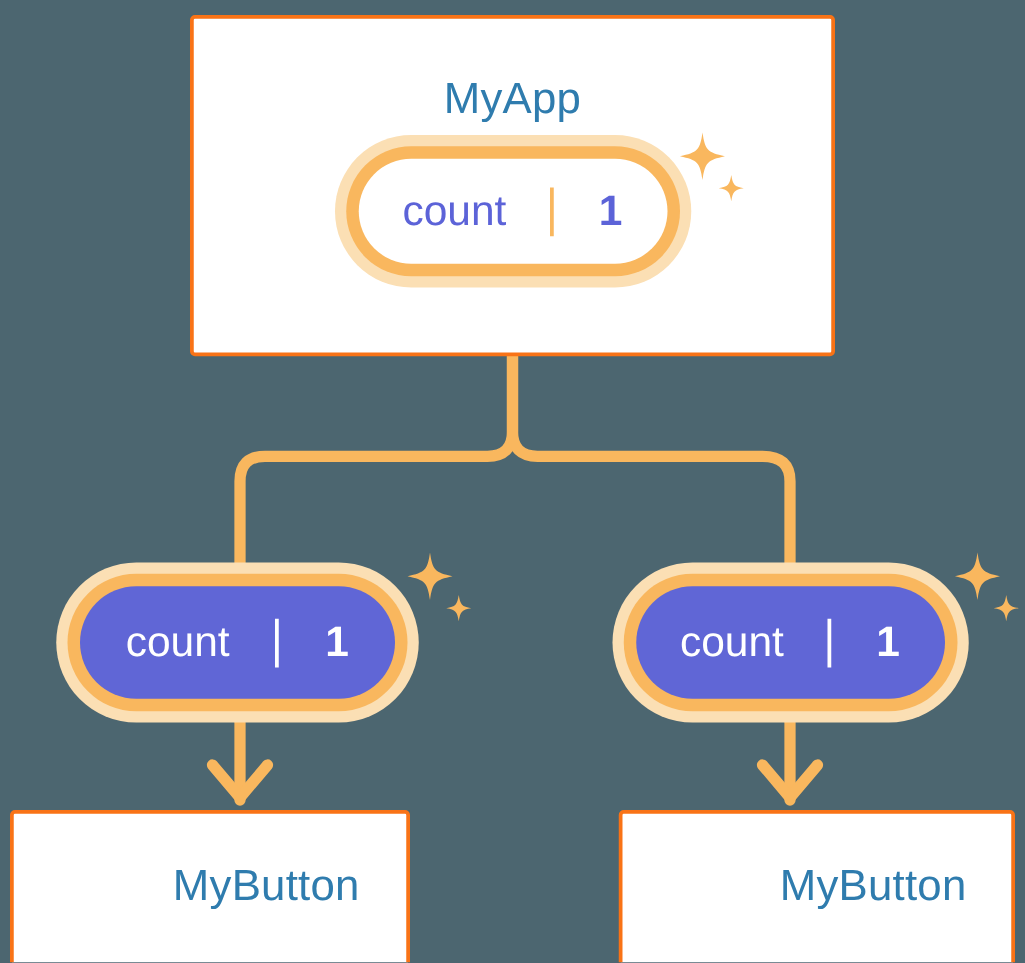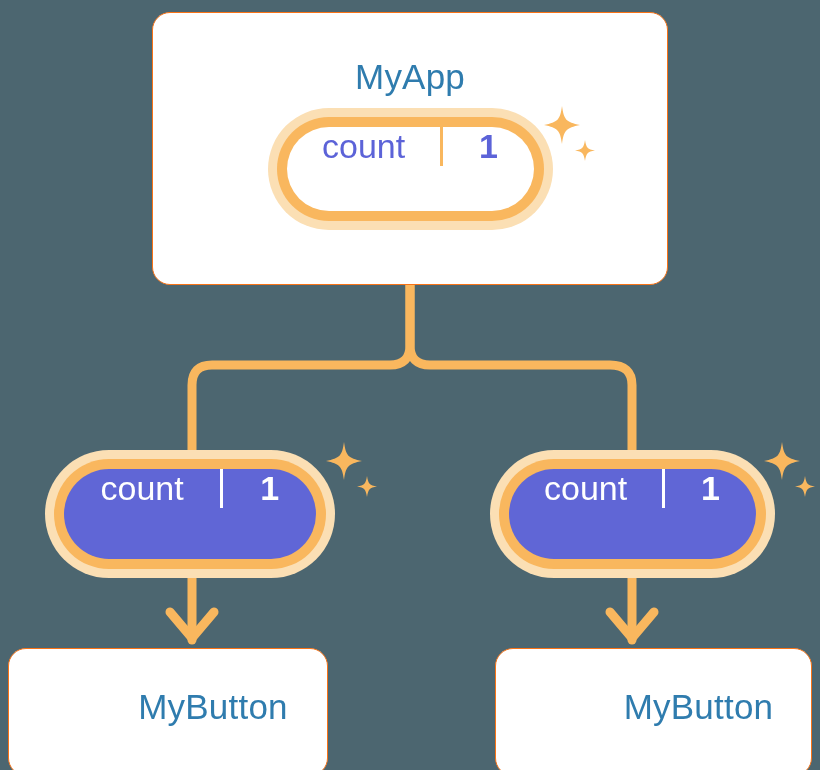--- a/index.html
+++ b/index.html
@@ -22,22 +22,22 @@
     left: 0; top: 0;
     width: 820px; height: 770px;
     z-index: 1;
     pointer-events: none;
   }
 
   
   .card {
     position: absolute;
     background: #ffffff;
-    border: 1px solid #f97316;
-    border-radius: 18px;
+    border: 3px solid #f97316;
+    border-radius: 4px;
     box-sizing: border-box;
     z-index: 3;
   }
   .card-title {
     position: absolute;
     left: 0;
     width: 100%;
     text-align: center;
     color: #2f7cae;
     font-size: 35px;
@@ -77,21 +77,21 @@
     background: #f9b75e;
     border-radius: 999px;
   }
   
   .pill-body {
     position: absolute;
     left: 19px; top: 19px;
     right: 19px; bottom: 19px;
     border-radius: 999px;
     display: flex;
-    align-items: flex-start;
+    align-items: center;
     overflow: hidden;
   }
   .pill-cell {
     display: flex;
     align-items: center;
     justify-content: center;
     font-size: 34px;
     font-weight: 400;
     white-space: nowrap;
   }

